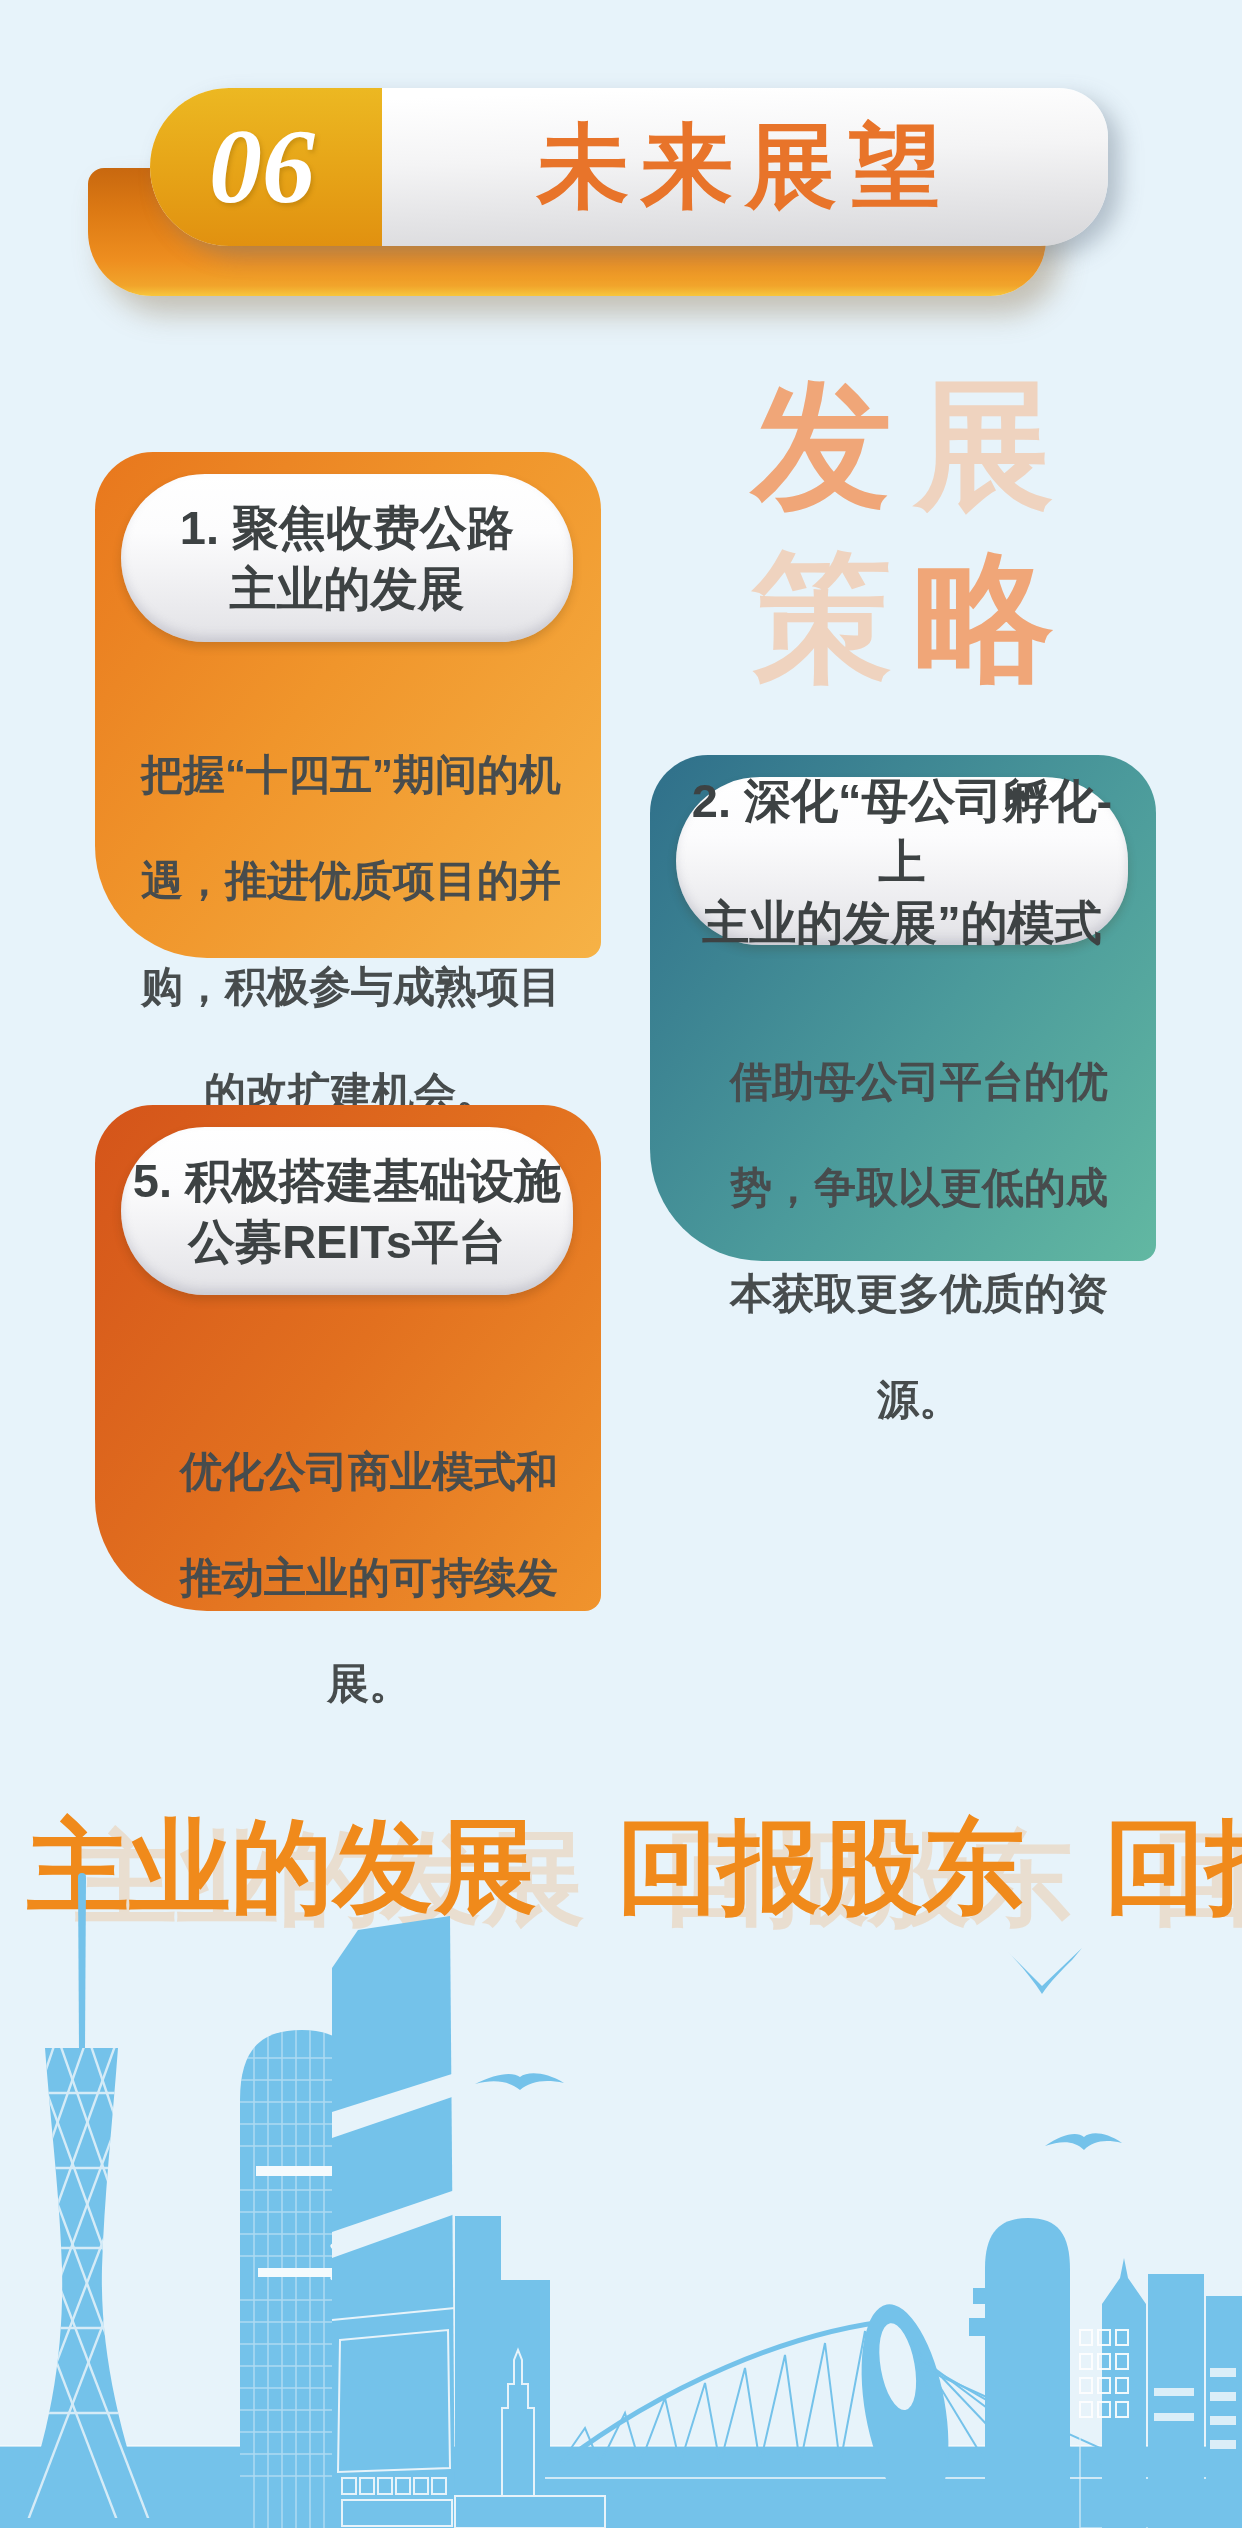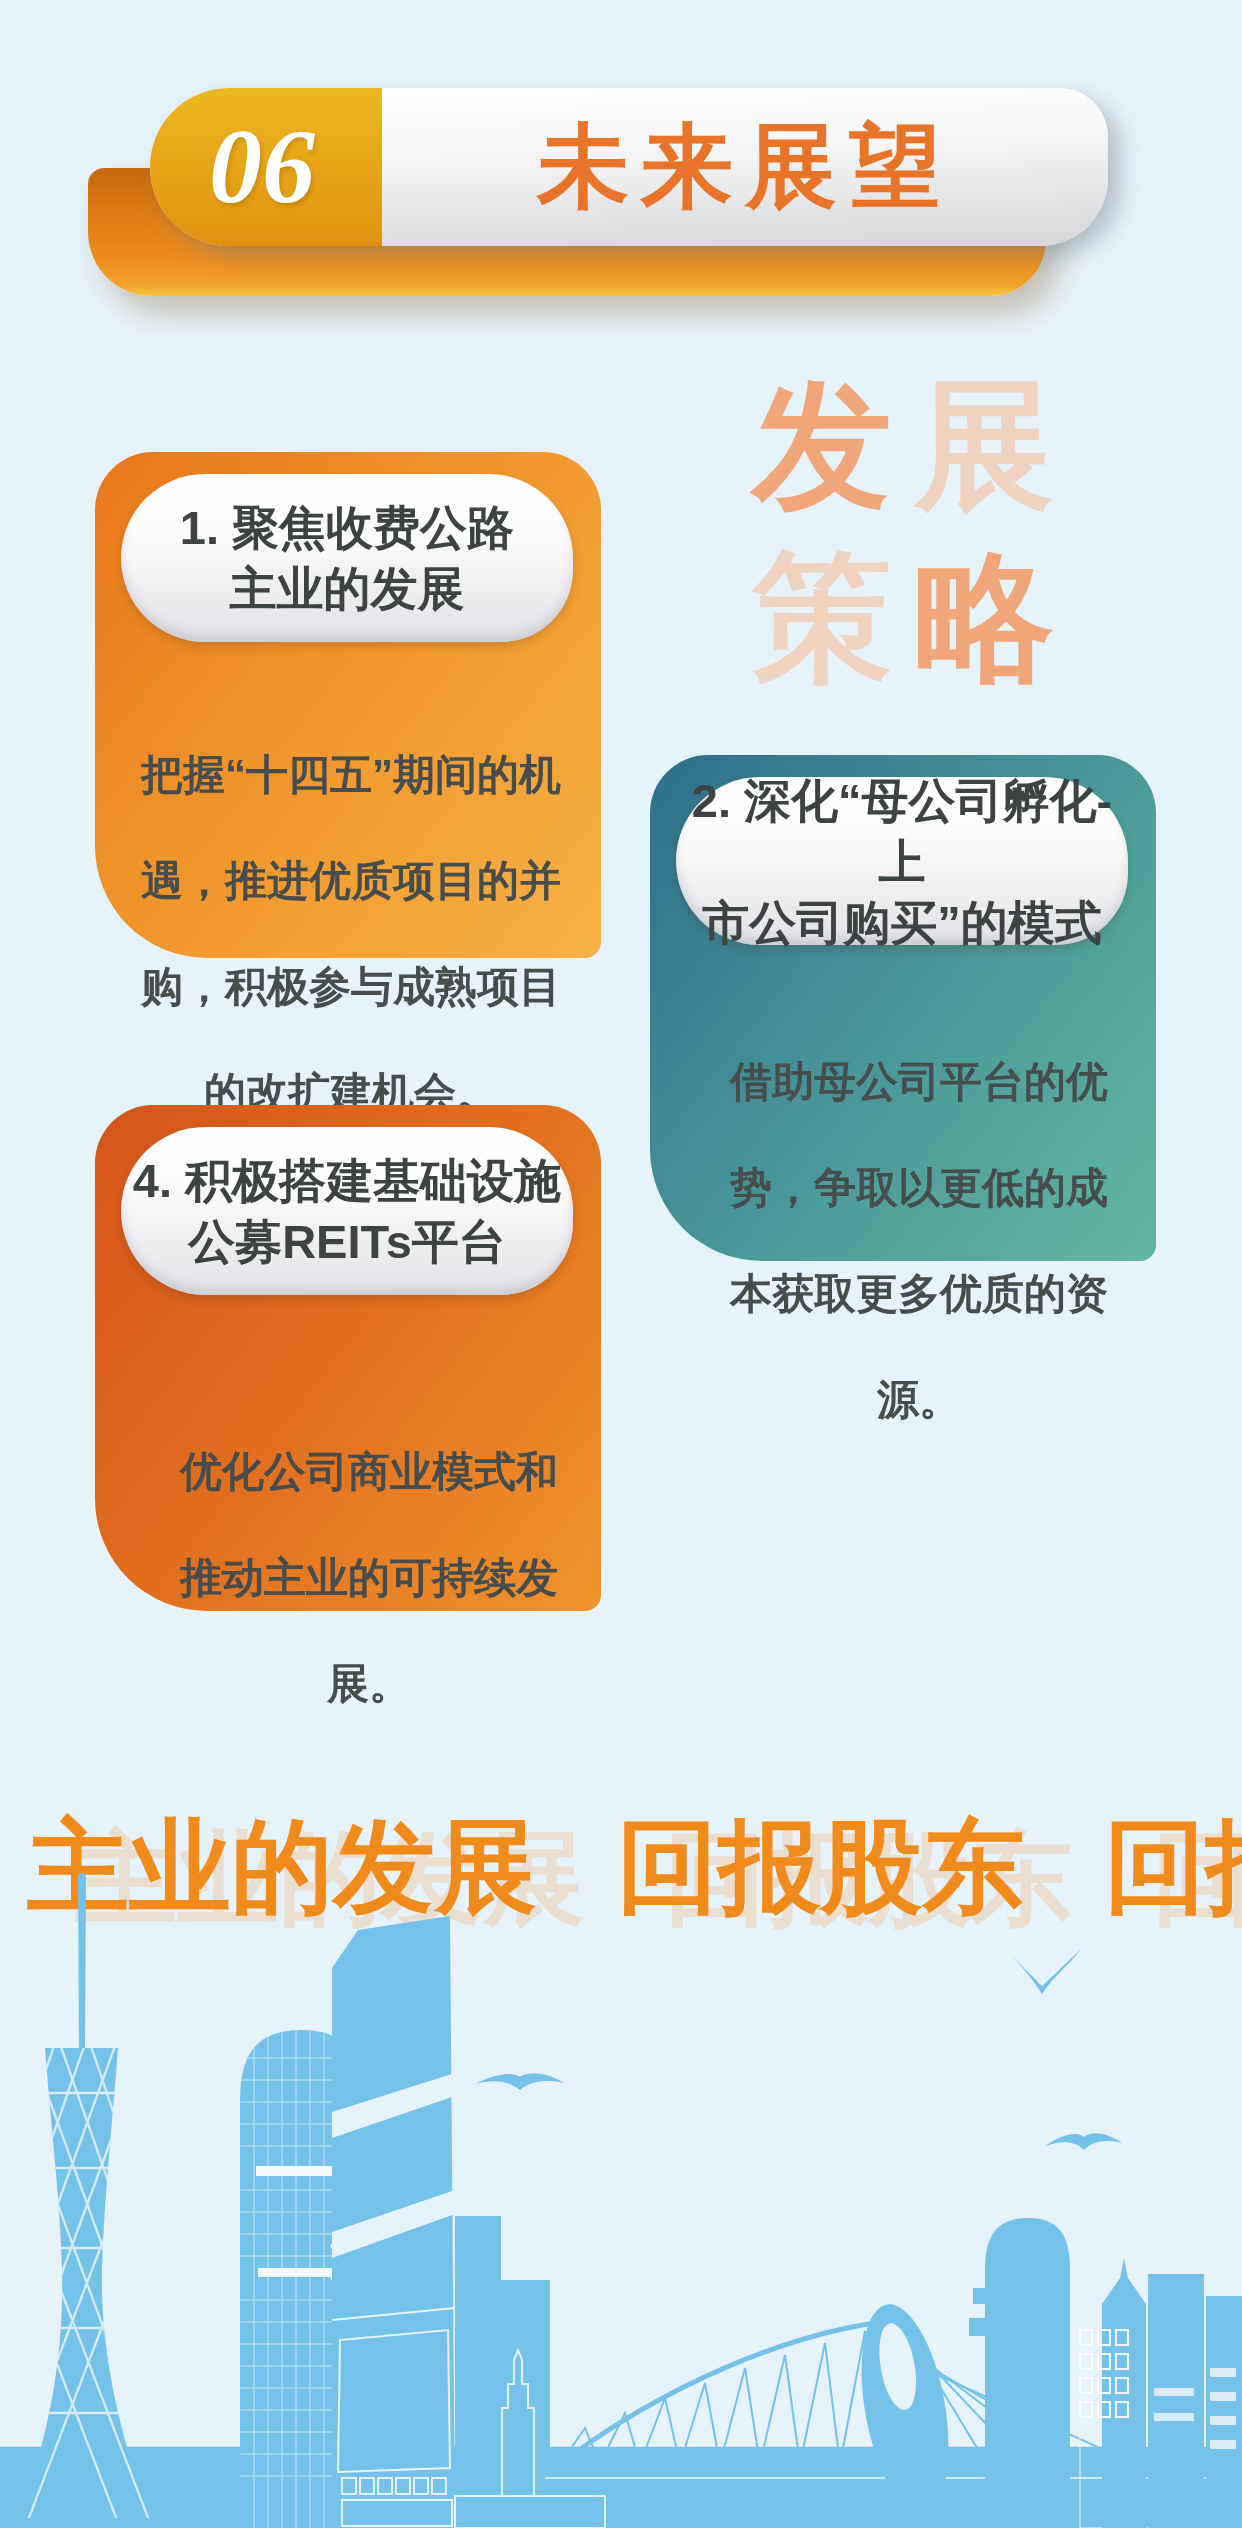--- a/index.html
+++ b/index.html
@@ -106,28 +106,28 @@
     <div class="pill">
       <span>1. 聚焦收费公路</span>
       <span>主业的发展</span>
     </div>
     <p class="body">把握“十四五”期间的机遇，推进优质项目的并购，积极参与成熟项目的改扩建机会。</p>
   </section>
 
   <section class="card card2">
     <div class="pill">
       <span>2. 深化“母公司孵化-上</span>
-      <span>市公司购买”的模式</span>
+      <span>主业的发展”的模式</span>
     </div>
     <p class="body">借助母公司平台的优势，争取以更低的成本获取更多优质的资源。</p>
   </section>
 
   <section class="card card3">
     <div class="pill">
-      <span>4. 积极搭建基础设施</span>
+      <span>5. 积极搭建基础设施</span>
       <span>公募REITs平台</span>
     </div>
     <p class="body">优化公司商业模式和推动主业的可持续发展。</p>
   </section>
 
   <div class="slogan">
     <span>主业的发展</span>
     <span>回报股东</span>
     <span>回报社会</span>
   </div>

